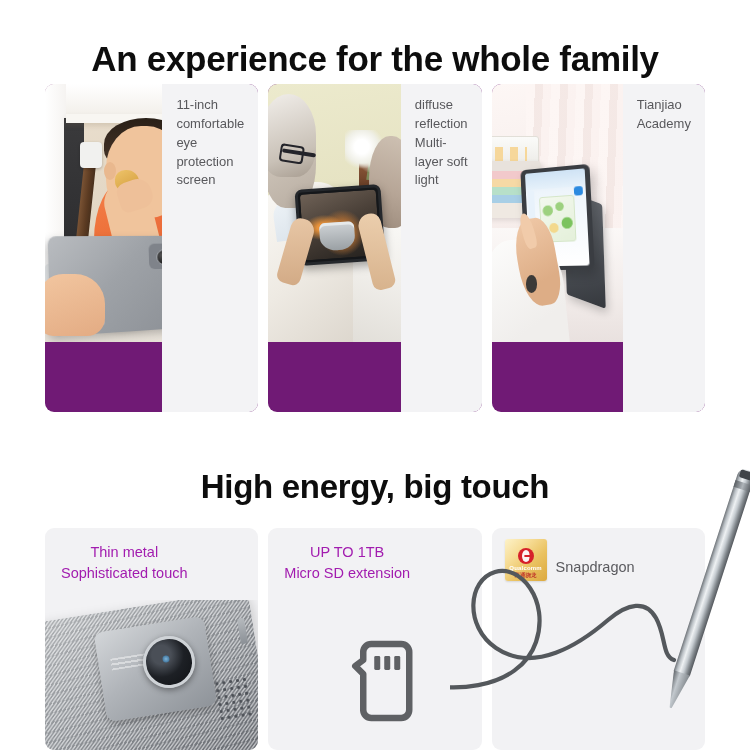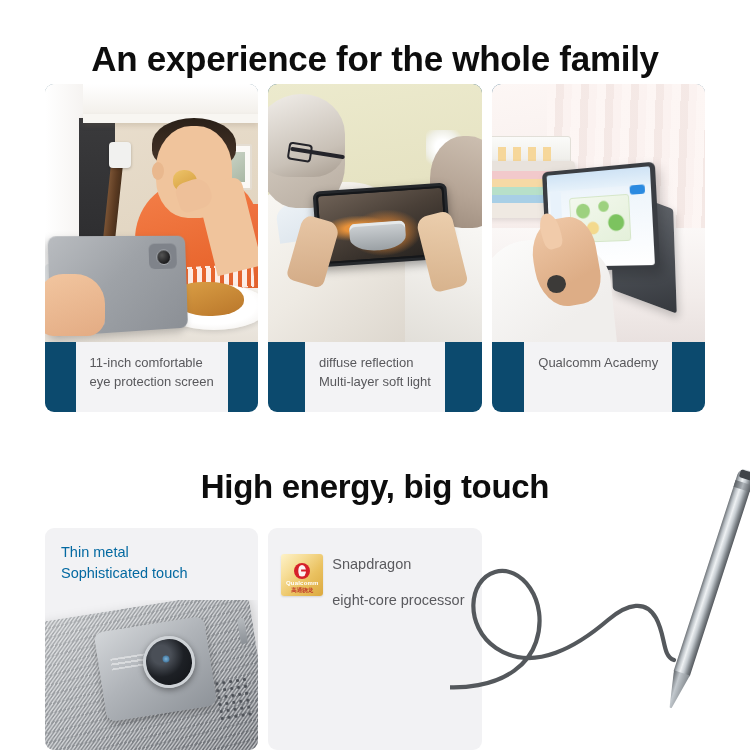--- a/index.html
+++ b/index.html
@@ -44,24 +44,23 @@
     width: 660px; height: 328px;
     display: flex;
     gap: 10px;
   }
   .feature-card {
     position: relative;
     width: 213.3px;
     height: 328px;
     border-radius: 9px;
     overflow: hidden;
-    background: #0c4a6e;
+    background: #701a75;
     display: flex;
-    flex-direction: column;
-    align-items: center;
+    flex-direction: row;
   }
   .card-photo {
     position: relative;
     width: 100%;
     height: 258px;
     overflow: hidden;
     background: #e9e6e2;
   }
   .card-caption {
     flex: 1;
@@ -420,22 +419,23 @@
     height: 222px;
     border-radius: 9px;
     background: #f2f2f4;
     overflow: hidden;
   }
   .spec-text {
     position: absolute;
     left: 16px; top: 14px;
     font-size: 14.5px;
     line-height: 1.42;
-    color: #0369a1;
+    color: #a21caf;
     z-index: 4;
+    text-align: center;
   }
   .spec-text span { display:block; }
 
   
   .qc-row {
     position: absolute;
     left: 13px; top: 11px;
     display: flex; align-items: center; gap: 9px;
     z-index: 5;
   }
@@ -655,21 +655,21 @@
             <div class="ph3-btn"></div>
             <div class="ph3-map"></div>
           </div>
         </div>
         <div class="ph3-arm"></div>
         <div class="ph3-hand"></div>
         <div class="ph3-finger"></div>
         <div class="ph3-ring"></div>
       </div>
       <div class="card-caption">
-        <span>Qualcomm Academy</span>
+        <span>Tianjiao Academy</span>
       </div>
     </div>
 
   </div>
 
   <h2 class="heading" id="heading-2">High energy, big touch</h2>
 
   <div class="spec-row">
 
     <div class="spec-card">
@@ -680,31 +680,44 @@
       <div class="metal-photo">
         <div class="metal-body"></div>
         <div class="metal-cammod"></div>
         <div class="metal-engrave"></div>
         <div class="metal-lens"></div>
         <div class="metal-grille"></div>
         <div class="metal-btn"></div>
       </div>
     </div>
 
+    <div class="spec-card">
+      <div class="spec-text">
+        <span>UP TO 1TB</span>
+        <span>Micro SD extension</span>
+      </div>
+      <div class="sd-icon">
+        <svg width="66" height="84" viewBox="0 0 66 84" fill="none" aria-hidden="true">
+          <path d="M12 20 L12 12 A8 8 0 0 1 20 4 L50 4 A8 8 0 0 1 58 12 L58 70 A8 8 0 0 1 50 78 L20 78 A8 8 0 0 1 12 70 L12 34 L4 26 Z" stroke="#5f6164" stroke-width="6.5" stroke-linejoin="round" fill="#f2f2f4"></path>
+          <rect x="23" y="16" width="6" height="14" rx="1.4" fill="#5f6164"></rect>
+          <rect x="33" y="16" width="6" height="14" rx="1.4" fill="#5f6164"></rect>
+          <rect x="43" y="16" width="6" height="14" rx="1.4" fill="#5f6164"></rect>
+        </svg>
+      </div>
+    </div>
 
     <div class="spec-card">
       <div class="qc-row">
         <div class="qc-badge">
           <div class="qc-s"></div>
           <div class="qc-name">Qualcomm</div>
           <div class="qc-cn">高通骁龙</div>
         </div>
         <div class="qc-label">
           <span>Snapdragon</span>
-          <span>eight-core processor</span>
         </div>
       </div>
     </div>
 
   </div>
 
   <div class="stylus-layer">
     <svg class="ink-stroke" width="300" height="290" viewBox="0 0 300 290" fill="none" aria-hidden="true">
       <path d="M-55 215 C -5 238, 70 230, 86 182 C 100 140, 70 104, 45 112
                C 18 120, 14 166, 46 188 C 84 214, 130 184, 158 160

